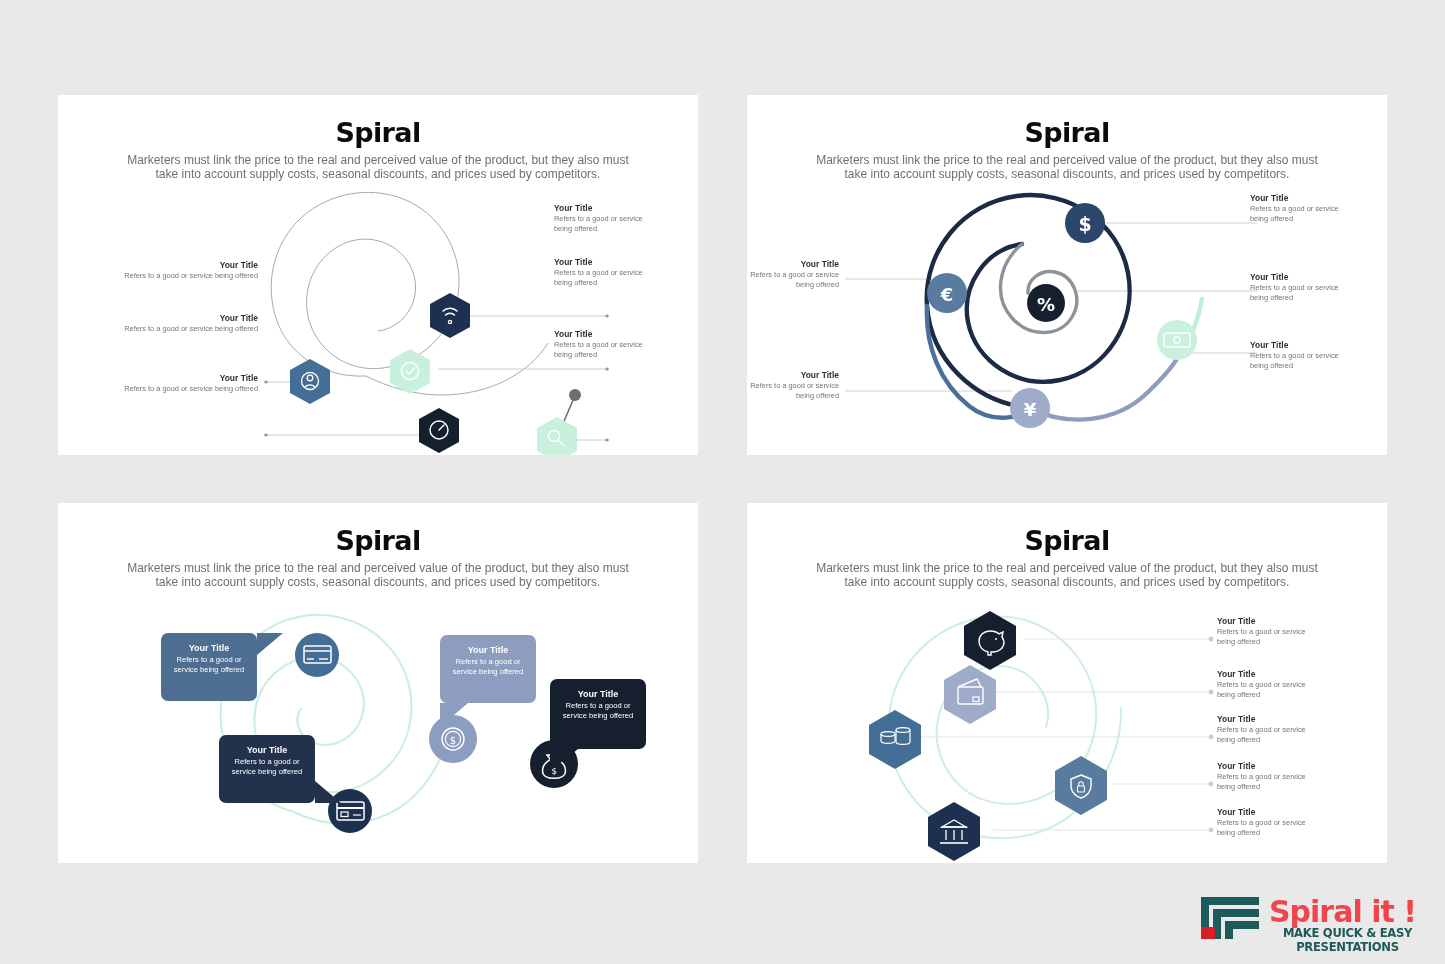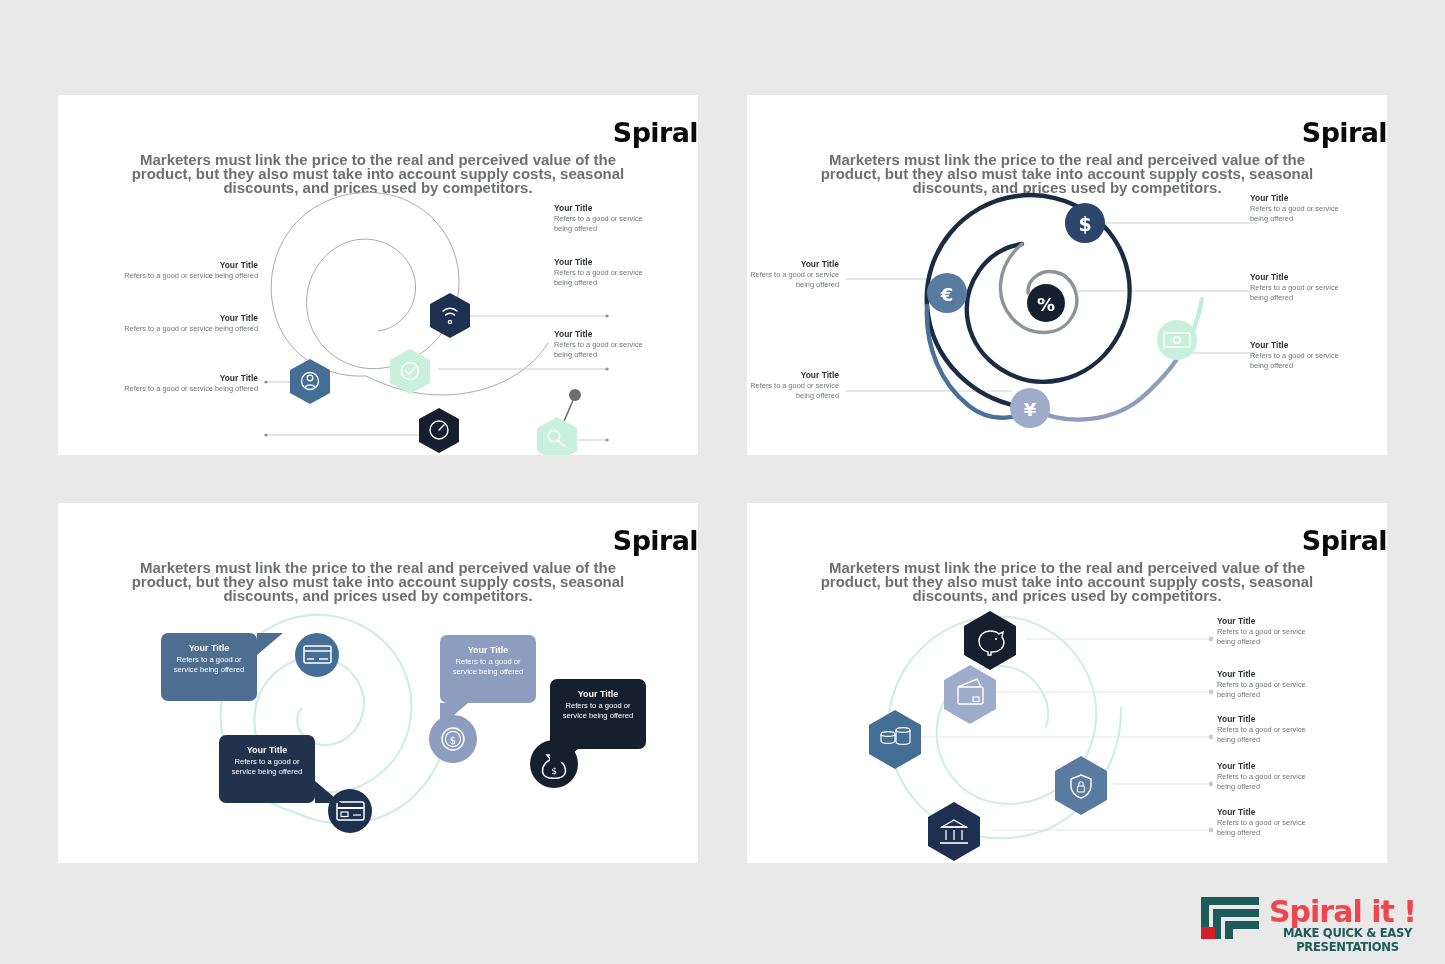--- a/index.html
+++ b/index.html
@@ -15,34 +15,33 @@
     background:#ffffff;
     overflow:hidden;
   }
   #slide-1{left:58px;top:95px;width:640px;height:360px;}
   #slide-2{left:747px;top:95px;width:640px;height:360px;}
   #slide-3{left:58px;top:503px;width:640px;height:360px;}
   #slide-4{left:747px;top:503px;width:640px;height:360px;}
 
   .slide-title{
     position:absolute;left:0;right:0;top:22px;
-    text-align:right;
+    text-align:center;
     font-size:27px;
     font-weight:bold;
     color:#0b0b0b;
     letter-spacing:-0.6px;
     font-family:"DejaVu Sans", sans-serif;
   }
   .slide-sub{
     position:absolute;left:60px;right:60px;top:58px;
     text-align:center;
-    font-size:15px;
+    font-size:12px;
     line-height:14px;
     color:#6d6f72;
-    font-weight:bold;
   }
 
   .svgbox{position:absolute;left:0;top:0;width:640px;height:360px;}
 
   .cap{position:absolute;}
   .cap .t{
     font-size:8.4px;font-weight:bold;color:#2b2f36;
     line-height:11px;letter-spacing:0.05px;
   }
   .cap .d{

